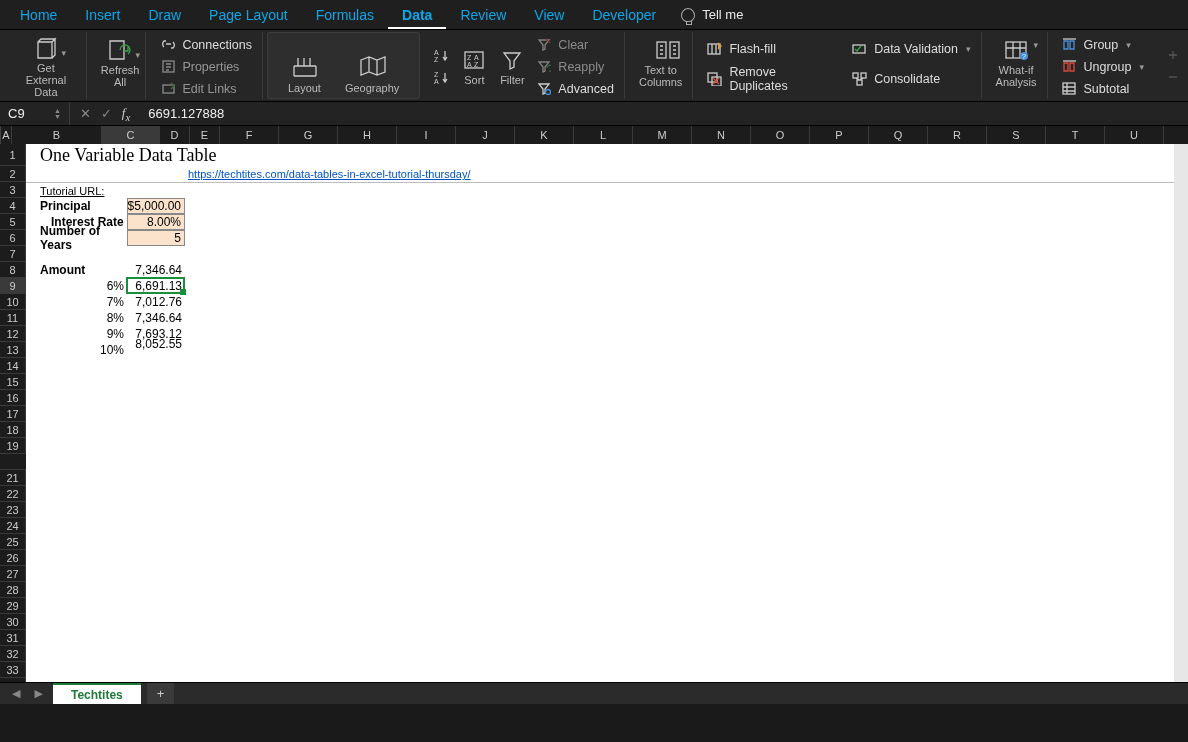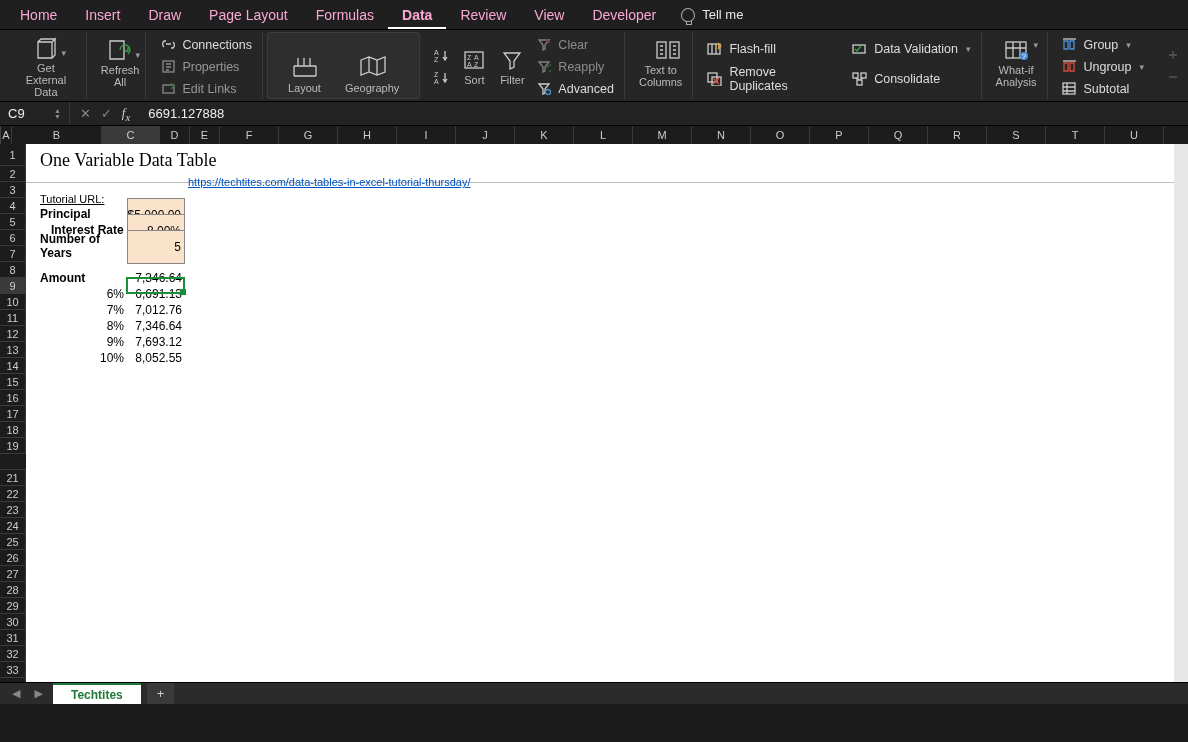--- a/index.html
+++ b/index.html
@@ -1,18 +1,18 @@
 <!DOCTYPE html>
 <html><head>
 <meta charset="utf-8">
 <style>
   * { box-sizing: border-box; margin:0; padding:0; }
   body { font-family: -apple-system, "Segoe UI", Arial, sans-serif; background:#1a1a1a; width:1188px; height:742px; overflow:hidden; color:#e8e8e8; font-size:13px; }
   .menubar { display:flex; align-items:center; height:30px; background:#1f1f1f; padding:0 6px; gap:0; border-bottom:1px solid #000;}
-  .menubar .tab { padding:6px 14px; cursor:default; font-size:14px; color:#f9a8d4; }
+  .menubar .tab { padding:6px 14px; cursor:default; font-size:14px; color:#0ea5e9; }
   .menubar .tab.active { font-weight:600; border-bottom:2px solid #fff; padding-bottom:4px;}
   .menubar .tellme { display:flex; align-items:center; gap:6px; margin-left:10px;}
   .bulb { width:14px; height:14px; border:1.3px solid #aaa; border-radius:50% 50% 50% 50% / 55% 55% 45% 45%; position:relative;}
   .bulb:after{content:"";position:absolute;bottom:-4px;left:4px;width:4px;height:3px;border:1px solid #aaa;border-top:none;}
   .ribbon { display:flex; height:72px; background:#262626; border-bottom:1px solid #000; align-items:stretch; padding:2px 6px; gap:4px;}
   .rgroup { display:flex; flex-direction:column; align-items:center; justify-content:space-between; padding:4px 10px 2px; }
   .rgroup.sep { border-right:1px solid #3a3a3a; }
   .rgroup .labelsmall { font-size:11px; color:#bbb; text-align:center; line-height:1.1;}
   .ricon { width:28px; height:28px; display:flex; align-items:center; justify-content:center; position:relative;}
   .ricon svg { stroke:#ccc; fill:none; stroke-width:1.3;}
@@ -33,21 +33,21 @@
   .gridwrap{position:relative;background:#fff;height:578px;overflow:hidden;}
   .colhdr{display:flex;height:18px;background:#1c1c1c;color:#ccc;font-size:11px;align-items:center;}
   .colhdr .corner{width:26px;border-right:1px solid #444;height:100%;background:#262626;}
   .colhdr .ch{text-align:center;border-right:1px solid #3a3a3a;height:100%;line-height:18px;}
   .colhdr .ch.sel{background:#3a3a3a;}
   .rows{display:flex;}
   .rowhdrs{display:flex;flex-direction:column;background:#1c1c1c;color:#ccc;font-size:11px;width:26px;}
   .rh{height:16px;text-align:center;border-bottom:1px solid #3a3a3a;border-right:1px solid #3a3a3a;line-height:16px;}
   .rh.sel{background:#3a3a3a;}
   .cells{position:relative;flex:1;background:#fff;}
-  .cell{position:absolute;font-size:12px;color:#000;display:flex;align-items:center;padding:16px 3px;}
+  .cell{position:absolute;font-size:12px;color:#000;display:flex;align-items:center;padding:7px 3px;}
   .title{font-size:18px;font-family:Georgia,serif;}
   .bold{font-weight:600;}
   .uline{text-decoration:underline;}
   .link{color:#0054c4;text-decoration:underline;}
   .peach{background:#fbe3cb;border:1px solid #888;}
   .right{justify-content:flex-end;}
   .selbox{position:absolute;border:2px solid #1a8f3a;pointer-events:none;}
   .selhandle{position:absolute;width:6px;height:6px;background:#1a8f3a;right:-3px;bottom:-3px;}
   .hairline{position:absolute;border-bottom:1px solid #bdbdbd;left:0;right:0;}
   .sheetbar{position:absolute;bottom:0;left:0;right:0;height:22px;background:#2b2b2b;display:flex;align-items:center;padding:0 8px;gap:6px;border-top:1px solid #000;}
@@ -439,21 +439,21 @@
         <div class="cell right" style="left: 101px; top: 118px; width: 58px; height: 16px;">7,346.64</div>
         <div class="cell right" style="left: 11px; top: 134px; width: 90px; height: 16px;">6%</div>
         <div class="cell right" style="left: 101px; top: 134px; width: 58px; height: 16px;">6,691.13</div>
         <div class="cell right" style="left: 11px; top: 150px; width: 90px; height: 16px;">7%</div>
         <div class="cell right" style="left: 101px; top: 150px; width: 58px; height: 16px;">7,012.76</div>
         <div class="cell right" style="left: 11px; top: 166px; width: 90px; height: 16px;">8%</div>
         <div class="cell right" style="left: 101px; top: 166px; width: 58px; height: 16px;">7,346.64</div>
         <div class="cell right" style="left: 11px; top: 182px; width: 90px; height: 16px;">9%</div>
         <div class="cell right" style="left: 101px; top: 182px; width: 58px; height: 16px;">7,693.12</div>
         <div class="cell right" style="left: 11px; top: 198px; width: 90px; height: 16px;">10%</div>
-        <div class="cell right" style="left: 101px; top: 198px; width: 58px; height: 16px;">8,052.55</div>
+        <div class="cell right" style="left: 101px; top: 192px; width: 58px; height: 16px;">8,052.55</div>
         <div class="selbox" style="left: 100px; top: 133px; width: 59px; height: 17px;">
           <div class="selhandle"></div>
         </div>
       </div>
   </div>
   <div class="scrolly"></div>
   <div class="sheetbar">
     <span class="nav">◀</span>
     <span class="nav">▶</span>
     <div class="sheettab">Techtites</div>

